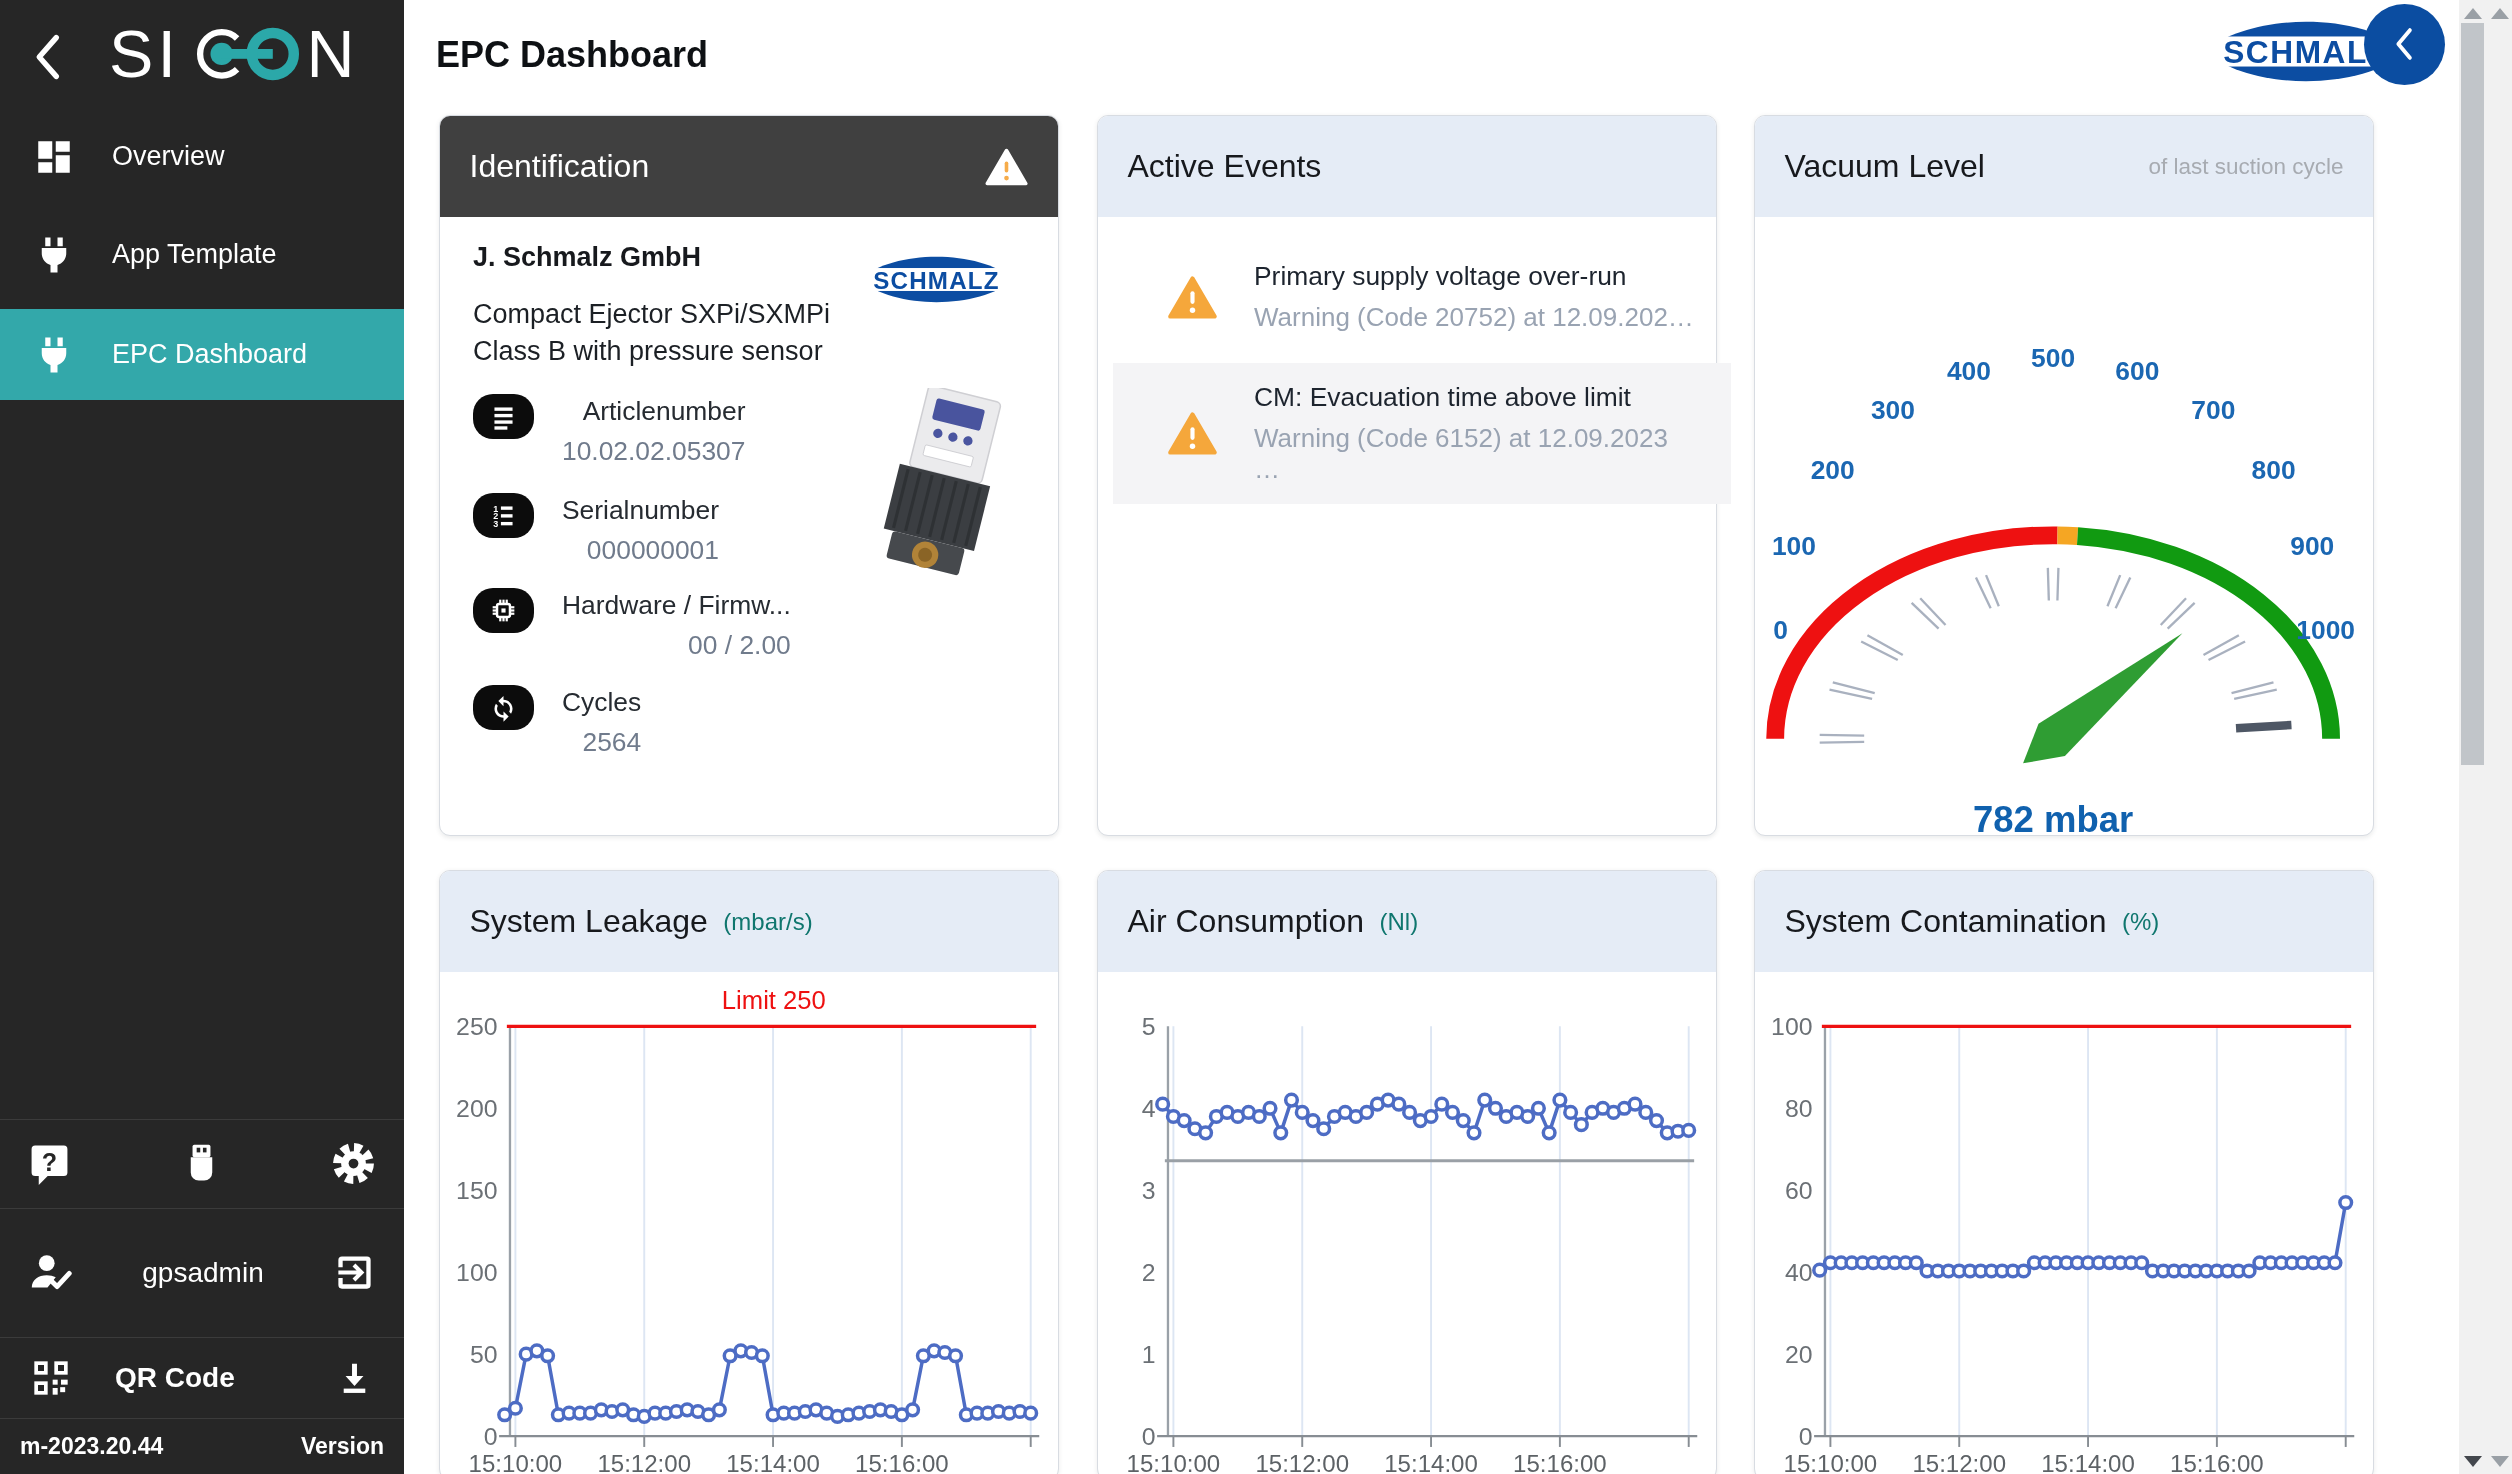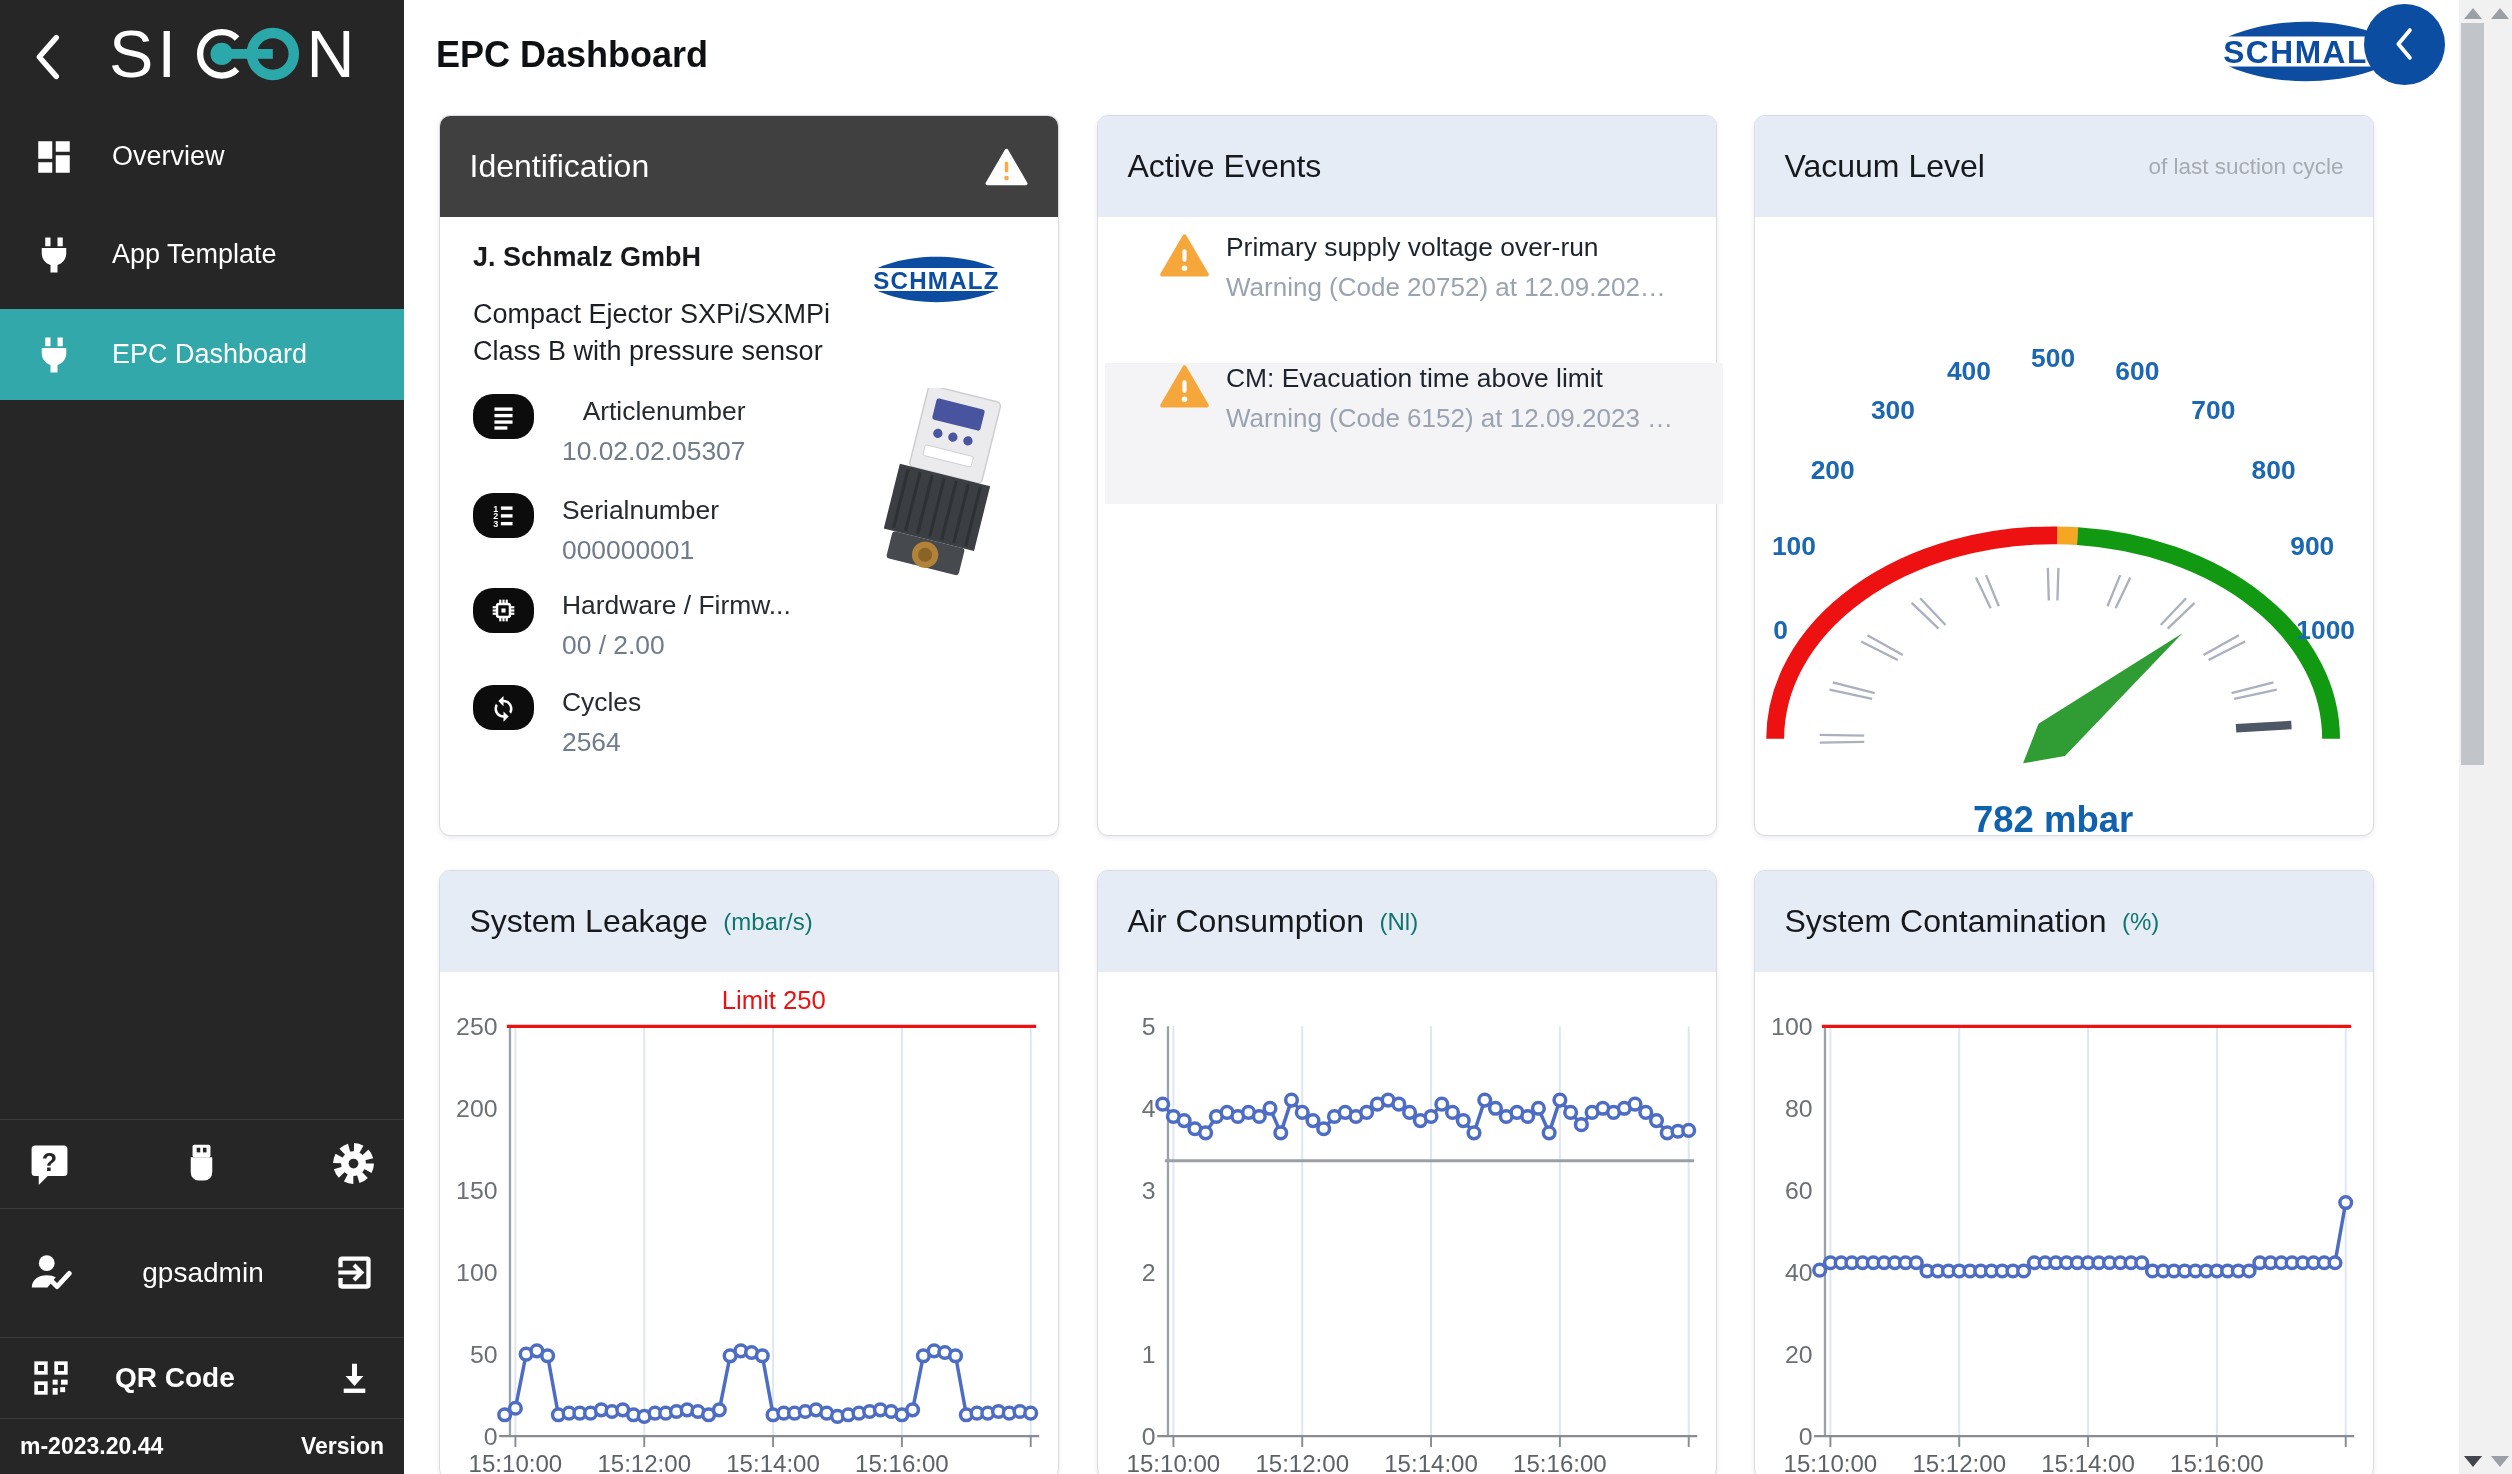--- a/index.html
+++ b/index.html
@@ -40,24 +40,24 @@
   
   .id-company{position:absolute;left:33px;top:126px;font-size:27px;font-weight:bold;color:#17191d;}
   .id-product{position:absolute;left:33px;top:180px;font-size:27px;color:#1c2025;line-height:1.38;}
   .id-logo{position:absolute;left:418px;top:130px;width:157px;height:67px;}
   .id-photo{position:absolute;left:426px;top:272px;width:155px;height:194px;}
   .idrow{position:absolute;left:33px;display:flex;gap:28px;align-items:flex-start;}
   .pill{width:61px;height:45px;background:#0c0c0c;border-radius:20px;display:flex;align-items:center;
         justify-content:center;flex:none;}
   .pill svg{width:31px;height:31px;}
   .idlabel{font-size:26.4px;color:#262b31;padding-top:1.6px;text-align:right;}
-  .idvalue{font-size:26.4px;color:#707b8c;margin-top:9.3px;}
+  .idvalue{font-size:26.4px;color:#707b8c;margin-top:9.3px;text-align:right;}
 
   
-  .ev{position:absolute;left:7px;width:618px;display:flex;align-items:flex-start;gap:16px;
+  .ev{position:absolute;left:15px;width:618px;display:flex;align-items:center;gap:36px;
       padding:0 31px 0 54px;box-sizing:border-box;cursor:pointer;}
   .ev.alt{background:#f4f4f6;}
   .ev .tit{font-size:26.4px;color:#1d242e;margin-bottom:9.3px;}
   .ev .sub{font-size:26px;color:#99a3b2;}
   .ev svg{flex:none;}
 
   .chart-svg{position:absolute;left:0;top:101px;}
   .gauge-svg{position:absolute;left:0;top:101px;}
 
   

